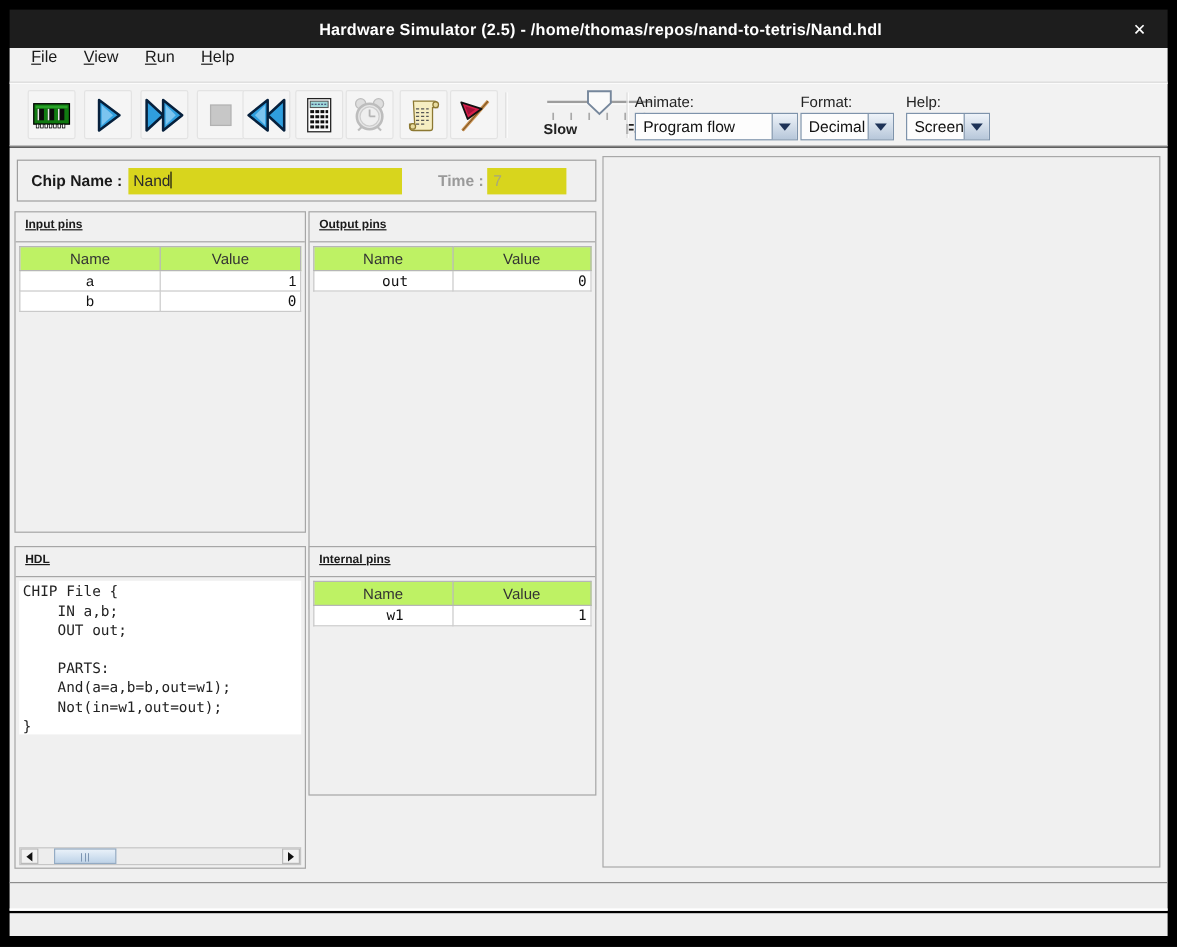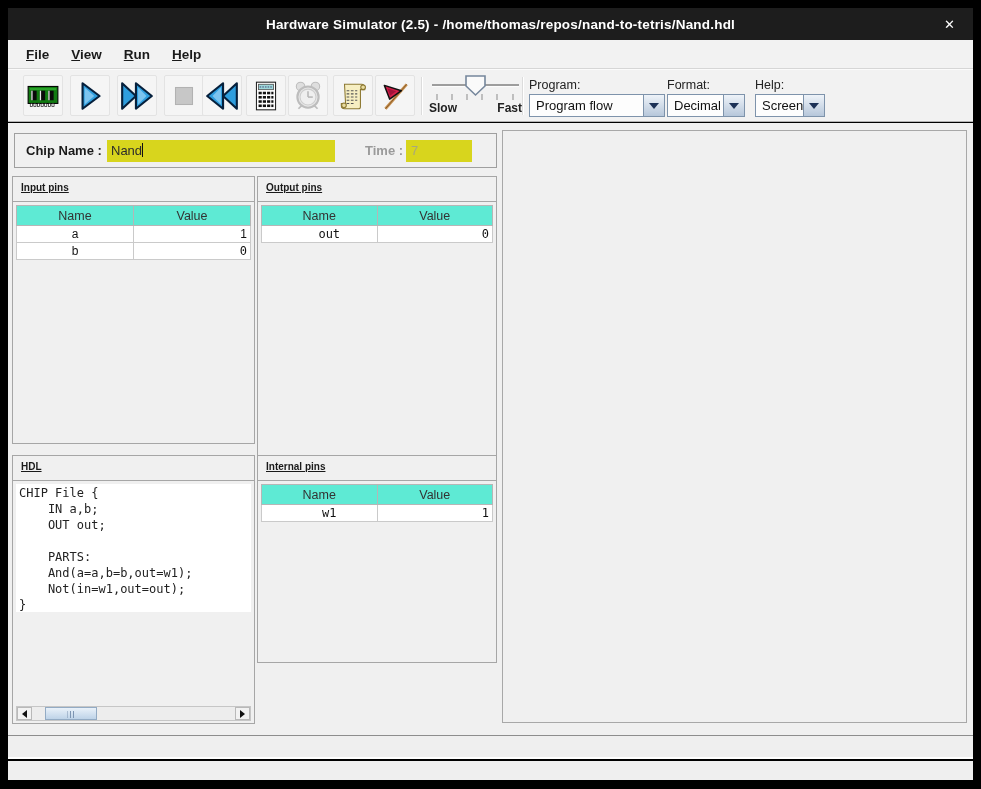--- a/index.html
+++ b/index.html
@@ -8,32 +8,32 @@
 
   
   .titlebar { position:absolute; left:8px; top:8px; width:965px; height:32px;
     background:#1d1d1d; display:flex; align-items:center; justify-content:center;padding-left:20px; }
   .titlebar .title { color:#fff; font-size:13.5px; font-weight:bold; letter-spacing:.2px; }
   .titlebar .close { position:absolute; right:18px; top:0; height:32px; display:flex;
     align-items:center; color:#fff; font-size:13px; cursor:default; }
 
   
   .menubar { position:absolute; left:8px; top:40px; width:965px; height:29px;
-    background:#f2f2f2; border-bottom:1px solid #d6d6d6; display:flex; align-items:center; padding-left:18px;font-weight:bold; }
+    background:#f2f2f2; border-bottom:1px solid #d6d6d6; display:flex; padding-left:18px; }
   .menu-item { display:inline-block; font-size:13.5px; color:#1a1a1a; margin-right:22px; }
   .menu-item::first-letter { text-decoration:underline; }
 
   
   .toolbar { position:absolute; left:8px; top:69px; width:965px; height:53px;
     background:#f2f2f2; border-top:1px solid #fbfbfb; border-bottom:1px solid #b3b3b3; }
   .tb-btn { position:absolute; top:5px; width:40px; height:41px; background:#f5f5f5;
     border:1px solid #e3e3e3; border-radius:2px; display:flex; align-items:center; justify-content:center; }
   .tb-sep { position:absolute; top:7px; width:1px; height:38px; background:#dcdcdc; box-shadow:1px 0 0 #fff; }
 
-  .slider-wrap { position:absolute; left:421px; top:4px; width:93px; height:44px; }
+  .slider-wrap { position:absolute; left:445px; top:4px; width:93px; height:44px; }
   .slider-labels { position:absolute; left:0; right:0; top:27px; display:flex; justify-content:space-between; }
   .slider-labels span { font-size:12px; font-weight:bold; color:#222; }
 
   .combo-group { position:absolute; top:8px; }
   .combo-label { font-size:12.5px; color:#222; margin-bottom:2px; }
   .combo { display:flex; height:23px; border:1px solid #7e93ab; background:#fdfdfd; }
   .combo-text { flex:1; font-size:13px; color:#111; padding:3px 6px 0 6px; white-space:nowrap; overflow:hidden; }
   .combo-arrow { width:21px; border-left:1px solid #7e93ab;
     background:linear-gradient(#eef3f9,#b7c7da); display:flex; align-items:center; justify-content:center; }
   .combo-arrow .tri { width:0; height:0; border-left:5px solid transparent;
@@ -50,21 +50,21 @@
   .caret { display:inline-block; width:1px; height:14px; background:#111; vertical-align:-2px; }
   .time-label { position:absolute; left:350px; top:9px; font-size:13px; font-weight:bold; color:#9a9a9a; }
   .time-input { position:absolute; left:391px; top:6px; width:66px; height:22px;
     background:#d8d51d; font-size:13px; color:#a8a87c; padding:3px 2px 0 5px; }
 
   .panel { position:absolute; border:1px solid #a6a6a6; background:#f0f0f0; }
   .panel-title { height:25px; border-bottom:1px solid #a6a6a6; font-size:10px; font-weight:bold;
     color:#1a1a1a; padding:5px 0 0 8px;text-decoration:underline; }
 
   table.pins { border-collapse:collapse; margin:3px; width:calc(100% - 6px); table-layout:fixed; }
-  table.pins th { background:#5eead4; border:1px solid #b6b6b6; height:20px;
+  table.pins th { background:#bef264; border:1px solid #b6b6b6; height:20px;
     font-size:12.5px; font-weight:normal; color:#333; }
   table.pins td { background:#fff; border:1px solid #cacaca; height:17px; font-size:12px; color:#111; }
   td.name-cell { text-align:center; }
   td.value-cell { text-align:right; padding-right:3px; }
   .mono { font-family:"DejaVu Sans Mono", monospace;padding-left:20px; }
   .gray { color:#9a9a9a; }
   .blue-val { color:#2121c4; font-family:"DejaVu Sans Mono", monospace; }
 
   .hdl-code { position:absolute; left:3px; right:3px; top:28px; height:128px; background:#fff;
     font-family:"DejaVu Sans Mono", monospace; font-size:12px; line-height:16px;
@@ -243,21 +243,21 @@
       </svg>
       <div class="slider-labels">
         <span>Slow</span>
         <span>Fast</span>
       </div>
     </div>
 
     <div class="tb-sep" style="left:514px"></div>
 
     <div class="combo-group" style="left:521px; width:136px">
-      <div class="combo-label">Program:</div>
+      <div class="combo-label">Animate:</div>
       <div class="combo">
         <div class="combo-text">Program flow</div>
         <div class="combo-arrow">
             <div class="tri"></div>
           </div>
       </div>
     </div>
 
     <div class="combo-group" style="left:659px; width:78px">
       <div class="combo-label">Format:</div>

